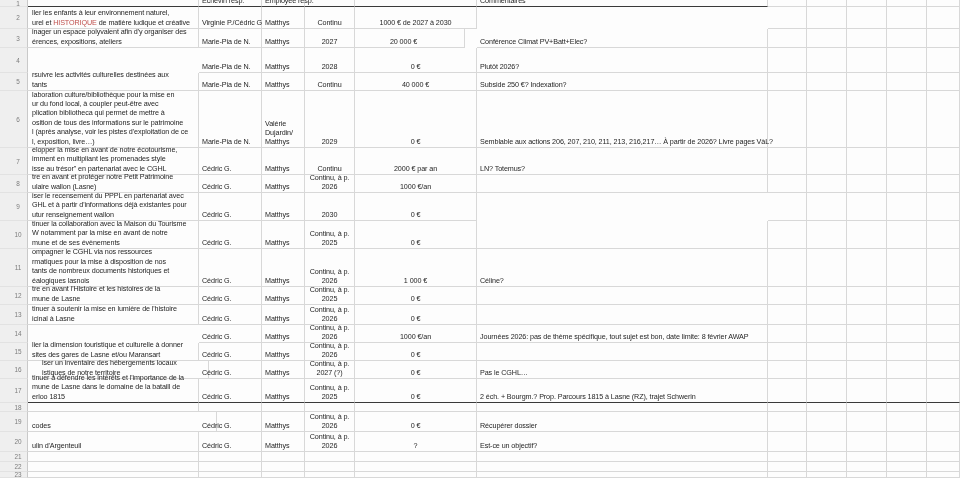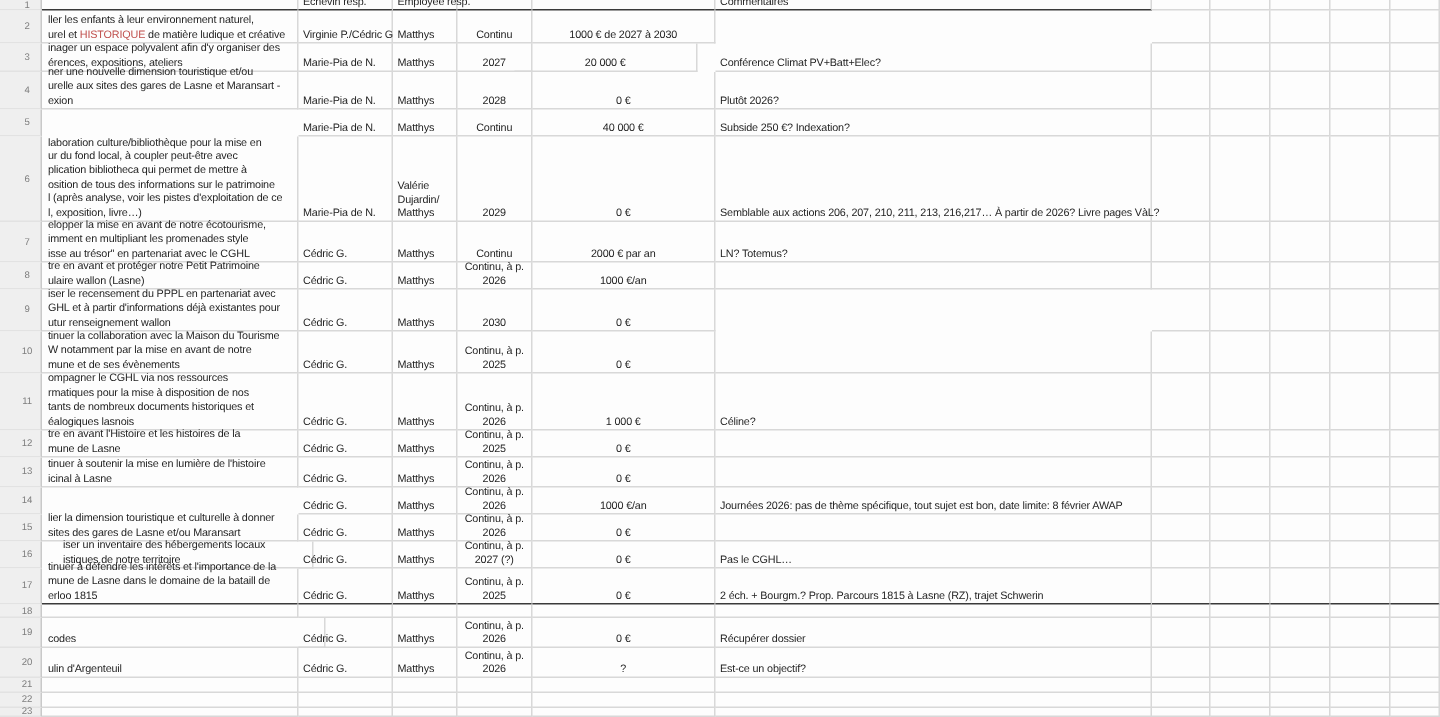--- a/index.html
+++ b/index.html
@@ -58,34 +58,33 @@
     <div class="cell txt" style="left: 262px; top: 29px; width: 43px; height: 19px;"><span>Matthys</span></div>
     <div class="cell date" style="left: 305px; top: 29px; width: 50px; height: 19px;"><span>2027</span></div>
     <div class="cell amount" style="left: 343px; top: 29px; width: 122px; height: 19px;"><span>20 000 €</span></div>
     <div class="cell comment" style="left: 477px; top: 29px; width: 291px; height: 19px;"><span>Conférence Climat PV+Batt+Elec?</span></div>
     <div class="cell blank" style="left: 768px; top: 29px; width: 39px; height: 19px;"></div>
     <div class="cell blank" style="left: 807px; top: 29px; width: 40px; height: 19px;"></div>
     <div class="cell blank" style="left: 847px; top: 29px; width: 40px; height: 19px;"></div>
     <div class="cell blank" style="left: 887px; top: 29px; width: 40px; height: 19px;"></div>
     <div class="cell blank" style="left: 927px; top: 29px; width: 33px; height: 19px;"></div>
     <div class="cell rowhead" style="left: 0px; top: 48px; width: 28px; height: 25px;"><span>4</span></div>
-    <div class="cell desc" style="left: 28px; top: 48px; width: 171px; height: 25px;"><span>ner une nouvelle dimension touristique et/ou
-urelle aux sites des gares de Lasne et Maransart -
-exion</span></div>
     <div class="cell txt" style="left: 199px; top: 48px; width: 63px; height: 25px;"><span>Marie-Pia de N.</span></div>
     <div class="cell txt" style="left: 262px; top: 48px; width: 43px; height: 25px;"><span>Matthys</span></div>
     <div class="cell date" style="left: 305px; top: 48px; width: 50px; height: 25px;"><span>2028</span></div>
     <div class="cell amount" style="left: 355px; top: 48px; width: 122px; height: 25px;"><span>0 €</span></div>
     <div class="cell comment" style="left: 477px; top: 48px; width: 291px; height: 25px;"><span>Plutôt 2026?</span></div>
     <div class="cell blank" style="left: 768px; top: 48px; width: 39px; height: 25px;"></div>
     <div class="cell blank" style="left: 807px; top: 48px; width: 40px; height: 25px;"></div>
     <div class="cell blank" style="left: 847px; top: 48px; width: 40px; height: 25px;"></div>
     <div class="cell blank" style="left: 887px; top: 48px; width: 40px; height: 25px;"></div>
     <div class="cell blank" style="left: 927px; top: 48px; width: 33px; height: 25px;"></div>
     <div class="cell rowhead" style="left: 0px; top: 73px; width: 28px; height: 18px;"><span>5</span></div>
+    <div class="cell desc" style="left: 28px; top: 73px; width: 171px; height: 18px;"><span>rsuivre les activités culturelles destinées aux
+tants</span></div>
     <div class="cell txt" style="left: 199px; top: 73px; width: 63px; height: 18px;"><span>Marie-Pia de N.</span></div>
     <div class="cell txt" style="left: 262px; top: 73px; width: 43px; height: 18px;"><span>Matthys</span></div>
     <div class="cell date" style="left: 305px; top: 73px; width: 50px; height: 18px;"><span>Continu</span></div>
     <div class="cell amount" style="left: 355px; top: 73px; width: 122px; height: 18px;"><span>40 000 €</span></div>
     <div class="cell comment" style="left: 477px; top: 73px; width: 291px; height: 18px;"><span>Subside 250 €? Indexation?</span></div>
     <div class="cell blank" style="left: 768px; top: 73px; width: 39px; height: 18px;"></div>
     <div class="cell blank" style="left: 807px; top: 73px; width: 40px; height: 18px;"></div>
     <div class="cell blank" style="left: 847px; top: 73px; width: 40px; height: 18px;"></div>
     <div class="cell blank" style="left: 887px; top: 73px; width: 40px; height: 18px;"></div>
     <div class="cell blank" style="left: 927px; top: 73px; width: 33px; height: 18px;"></div>

